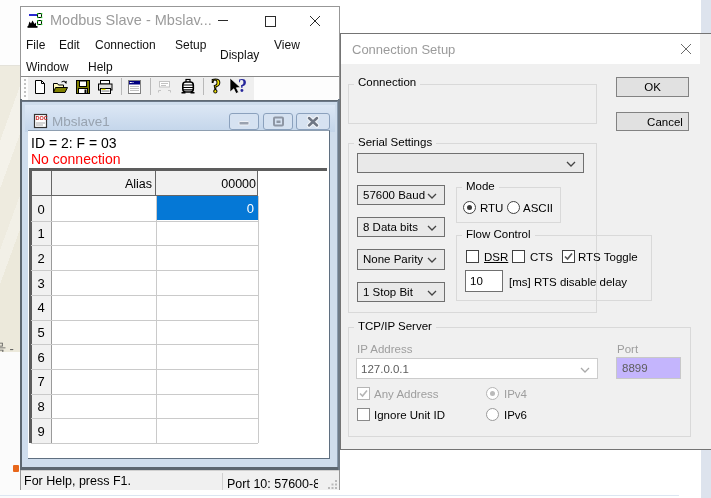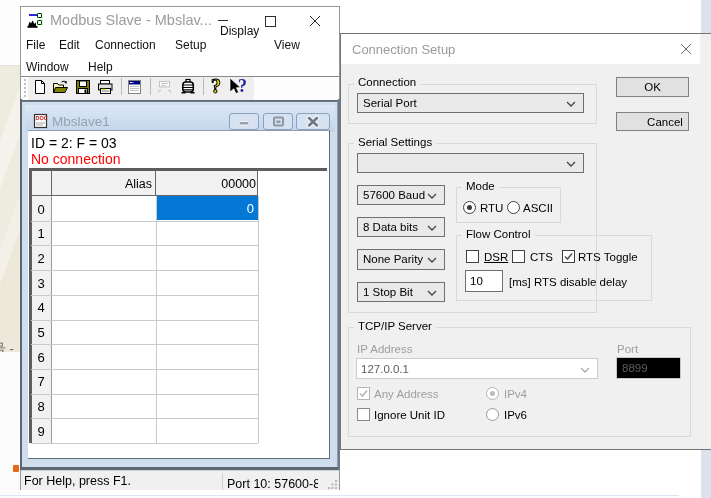--- a/index.html
+++ b/index.html
@@ -58,21 +58,21 @@
   <div class="a" style="left:244px;top:8.5px;width:9px;height:9px;border:1px solid #2b2b2b;"></div>
   <svg class="a" style="left:288px;top:8px;" width="12" height="12" viewBox="0 0 12 12">
     <path d="M1 1 L11 11 M11 1 L1 11" stroke="#2b2b2b" stroke-width="1"></path>
   </svg>
 
   <div class="a t" style="left:8px;top:33px;width:315px;height:42px;font-size:12px;color:#111;"></div>
   <div class="a t m" style="left:5px;top:31px;font-size:12px;color:#111;">File</div>
   <div class="a t m" style="left:38px;top:31px;font-size:12px;color:#111;">Edit</div>
   <div class="a t m" style="left:74px;top:31px;font-size:12px;color:#111;">Connection</div>
   <div class="a t m" style="left:154px;top:31px;font-size:12px;color:#111;">Setup</div>
-  <div class="a t m" style="left:199px;top:17px;font-size:12px;color:#111;">Display</div>
+  <div class="a t m" style="left:199px;top:41px;font-size:12px;color:#111;">Display</div>
   <div class="a t m" style="left:253px;top:31px;font-size:12px;color:#111;">View</div>
   <div class="a t m" style="left:5px;top:53px;font-size:12px;color:#111;">Window</div>
   <div class="a t m" style="left:67px;top:53px;font-size:12px;color:#111;">Help</div>
 
   <div class="a" style="left:0;top:69px;width:318px;height:24px;background:#fdfdfd;border-top:1px solid #8a8a8a;box-sizing:border-box;"></div>
   <div class="a" style="left:7px;top:70px;width:226px;height:23px;background:#efefef;"></div>
   <div class="a" style="left:2.5px;top:72px;width:1px;height:18px;border-left:2px dotted #c2c2c2;"></div>
 
   <div class="a" style="left:0;top:93px;width:318px;height:370px;background:#c2d4e9;border-top:1.5px solid #606a74;box-sizing:border-box;"></div>
 
@@ -220,26 +220,20 @@
 
 <div class="a" style="left:340px;top:33px;width:413px;height:417px;background:#f0f0f0;border:1px solid #747474;box-sizing:border-box;">
   <div class="a" style="left:0;top:0;width:359px;height:30px;background:#fff;"></div>
   <div class="a t" style="left:11px;top:8px;font-size:13px;color:#9b9b9b;">Connection Setup</div>
   <svg class="a" style="left:339px;top:9px;" width="12" height="12" viewBox="0 0 12 12">
     <path d="M1 1 L11 11 M11 1 L1 11" stroke="#6a6a6a" stroke-width="1"></path>
   </svg>
 
   <div class="grp a" style="left:7px;top:50px;width:249px;height:40px;"></div>
   <div class="glab a t" style="left:13px;top:42px;">Connection</div>
-  <div class="combo a" style="left:16px;top:59px;width:227px;height:20px;">
-        <span class="ct">Serial Port</span>
-        <svg class="chev" width="10" height="6" viewBox="0 0 10 6">
-          <path d="M1 1 L5 5 L9 1" fill="none" stroke="#444" stroke-width="1.3"></path>
-        </svg>
-      </div>
 
   <div class="btn a" style="left:275px;top:43px;width:73px;height:20px;">OK</div>
   <div class="btn a" style="left:275px;top:78px;width:73px;height:19px;padding-left:25px;">Cancel</div>
 
   <div class="grp a" style="left:7px;top:109px;width:249px;height:170px;"></div>
   <div class="glab a t" style="left:13px;top:102px;">Serial Settings</div>
   <div class="combo a" style="left:16px;top:119px;width:227px;height:20px;">
         <svg class="chev" width="10" height="6" viewBox="0 0 10 6">
           <path d="M1 1 L5 5 L9 1" fill="none" stroke="#444" stroke-width="1.3"></path>
         </svg>
@@ -296,21 +290,21 @@
   <div class="grp a" style="left:7px;top:293px;width:343px;height:110px;"></div>
   <div class="glab a t" style="left:13px;top:286px;">TCP/IP Server</div>
   <div class="a t dis" style="left:16px;top:309px;">IP Address</div>
   <div class="a" style="left:15px;top:324px;width:242px;height:21px;background:#fff;border:1px solid #cccccc;box-sizing:border-box;">
     <span class="t" style="position:absolute;left:4px;top:4px;font-size:11.5px;color:#5d5d5d;">127.0.0.1</span>
     <svg style="position:absolute;right:7px;top:8px;" width="10" height="6" viewBox="0 0 10 6">
           <path d="M1 1 L5 5 L9 1" fill="none" stroke="#aaa" stroke-width="1.3"></path>
         </svg>
   </div>
   <div class="a t dis" style="left:276px;top:309px;">Port</div>
-  <div class="a" style="left:275px;top:323px;width:65px;height:22px;background:#000000;border:1px solid #c8c8c8;box-sizing:border-box;">
+  <div class="a" style="left:275px;top:323px;width:65px;height:22px;background:#c4b5fd;border:1px solid #c8c8c8;box-sizing:border-box;">
         <span class="t" style="position:absolute;left:5px;top:4px;font-size:11.5px;color:#5d5d5d;">8899</span>
       </div>
   <span class="cb a" style="left:16px;top:353px;border-color:#b5b5b5!important;">
         <svg width="11" height="11" viewBox="0 0 11 11">
           <path d="M2 5.5 L4.5 8 L9 2.5" fill="none" stroke="#b5b5b5" stroke-width="1.6"></path>
         </svg>
       </span>
   <div class="a t dis" style="left:33px;top:354px;">Any Address</div>
   <span class="radio dison a" style="left:145px;top:353px;"></span>
   <div class="a t dis" style="left:163px;top:354px;">IPv4</div>

